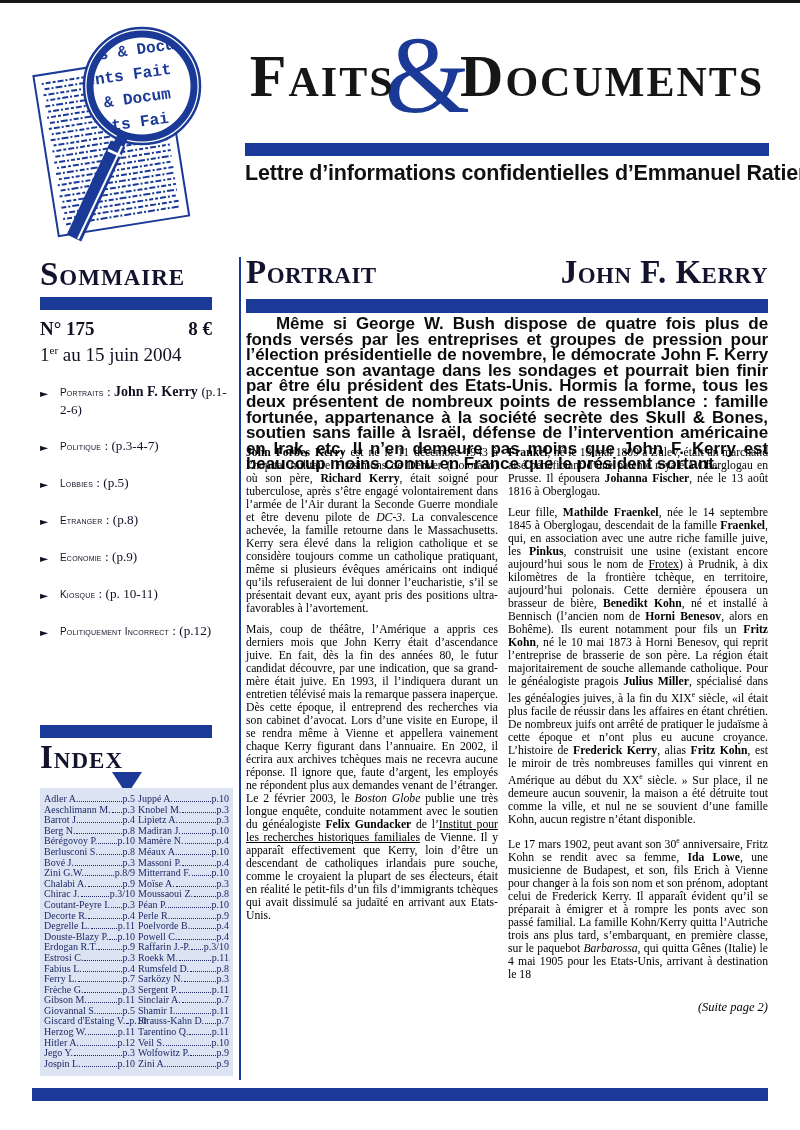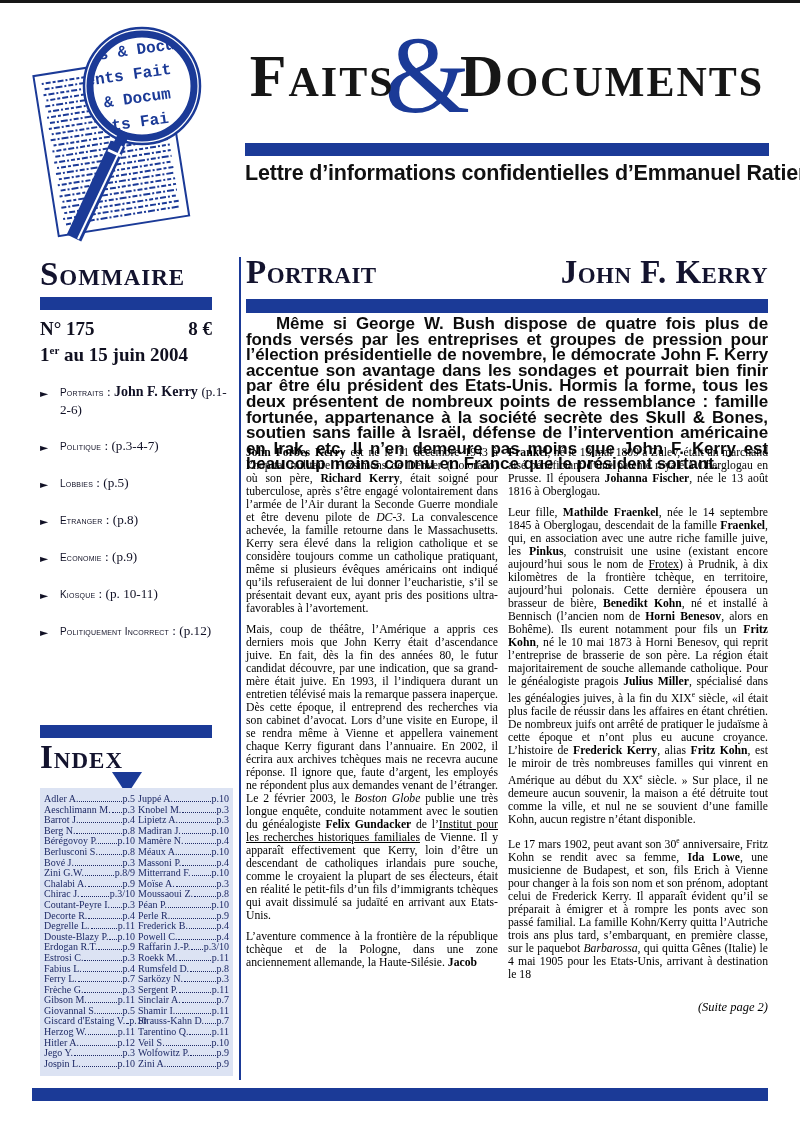--- a/index.html
+++ b/index.html
@@ -48,21 +48,21 @@
   .sec-title{
     margin:0;font-family:"Liberation Serif",serif;font-weight:700;font-size:33px;line-height:1;
     font-variant:small-caps;letter-spacing:1px;color:var(--ink);
   }
   .som-title{position:absolute;top:258px;left:0;}
   .som-bar{position:absolute;top:297px;left:0;width:172px;height:13px;background:var(--navy);}
   .issue-row{
     position:absolute;top:318px;left:0;width:172px;display:flex;justify-content:space-between;
     font-weight:700;font-size:19px;color:#101020;gap:28px;
   }
-  .issue-date{position:absolute;top:344px;left:0;font-weight:700;font-size:19px;color:#101020;}
+  .issue-date{position:absolute;top:344px;left:0;font-weight:400;font-size:19px;color:#101020;}
   .issue-date sup{font-size:11px;}
   .som-list{position:absolute;top:383px;left:0;width:196px;}
   .som-item{
     position:relative;padding-left:20px;margin-bottom:19px;
     font-size:13.2px;line-height:17px;color:#101025;
   }
   .som-arrow{
     position:absolute;left:0;top:2px;font-family:"DejaVu Sans",sans-serif;
     font-size:10.5px;color:#101025;
   }
@@ -398,21 +398,21 @@
             <span class="idx-name">Péan P.</span>
             <span class="idx-leader"></span>
             <span class="idx-page">p.10</span>
           </div>
           <div class="idx-row">
             <span class="idx-name">Perle R.</span>
             <span class="idx-leader"></span>
             <span class="idx-page">p.9</span>
           </div>
           <div class="idx-row">
-            <span class="idx-name">Frederick B.</span>
+            <span class="idx-name">Poelvorde B.</span>
             <span class="idx-leader"></span>
             <span class="idx-page">p.4</span>
           </div>
           <div class="idx-row">
             <span class="idx-name">Powell C.</span>
             <span class="idx-leader"></span>
             <span class="idx-page">p.4</span>
           </div>
           <div class="idx-row">
             <span class="idx-name">Raffarin J.-P.</span>
@@ -484,21 +484,20 @@
     <div class="main-head">
       <h1 class="sec-title">Portrait</h1>
       <h1 class="sec-title">John F. Kerry</h1>
     </div>
     <div class="main-bar"></div>
     <p class="intro">Même si George W. Bush dispose de quatre fois plus de fonds versés par les entreprises et groupes de pression pour l’élection présidentielle de novembre, le démocrate John F. Kerry accentue son avantage dans les sondages et pourrait bien finir par être élu président des Etats-Unis. Hormis la forme, tous les deux présentent de nombreux points de ressemblance : famille fortunée, appartenance à la société secrète des Skull &amp; Bones, soutien sans faille à Israël, défense de l’intervention américaine en Irak, etc. Il n’en demeure pas moins que John F. Kerry est beaucoup moins connu en France que le président sortant.</p>
     <div class="cols">
       <div class="col col-left">
           <p class="body-p"><b>John Forbes Kerry</b> est né le 11 décembre 1943 à l’hôpital militaire Fitzsimons de Denver (Colorado) où son père, <b>Richard Kerry</b>, était soigné pour tuberculose, après s’être engagé volontairement dans l’armée de l’Air durant la Seconde Guerre mondiale et être devenu pilote de <i>DC-3</i>. La convalescence achevée, la famille retourne dans le Massachusetts. Kerry sera élevé dans la religion catholique et se considère toujours comme un catholique pratiquant, même si plusieurs évêques américains ont indiqué qu’ils refuseraient de lui donner l’eucharistie, s’il se présentait devant eux, ayant pris des positions ultra-favorables à l’avortement.</p>
           <p class="body-p">Mais, coup de théâtre, l’Amérique a appris ces derniers mois que John Kerry était d’ascendance juive. En fait, dès la fin des années 80, le futur candidat découvre, par une indication, que sa grand-mère était juive. En 1993, il l’indiquera durant un entretien télévisé mais la remarque passera inaperçue. Dès cette époque, il entreprend des recherches via son cabinet d’avocat. Lors d’une visite en Europe, il se rendra même à Vienne et appellera vainement chaque Kerry figurant dans l’annuaire. En 2002, il écrira aux archives tchèques mais ne recevra aucune réponse. Il ignore que, faute d’argent, les employés ne répondent plus aux demandes venant de l’étranger. Le 2 février 2003, le <i>Boston Globe</i> publie une très longue enquête, conduite notamment avec le soutien du généalogiste <b>Felix Gundacker</b> de l’<u>Institut pour les recherches historiques familiales</u> de Vienne. Il y apparaît effectivement que Kerry, loin d’être un descendant de catholiques irlandais pure souche, comme le croyaient la plupart de ses électeurs, était en réalité le petit-fils d’un fils d’immigrants tchèques qui avait dissimulé sa judaïté en arrivant aux Etats-Unis.</p>
-          <p class="body-p">L’aventure commence à la frontière de la république tchèque et de la Pologne, dans une zone anciennement allemande, la Haute-Silésie. <b>Jacob</b></p>
         </div>
       <div class="col col-right">
           <p class="body-p"><b>Frankel</b>, né le 13 mai 1809 à Zulev, était un marchand aisé bénéficiant d’une patente royale à Oberglogau en Prusse. Il épousera <b>Johanna Fischer</b>, née le 13 août 1816 à Oberglogau.</p>
           <p class="body-p">Leur fille, <b>Mathilde Fraenkel</b>, née le 14 septembre 1845 à Oberglogau, descendait de la famille <b>Fraenkel</b>, qui, en association avec une autre riche famille juive, les <b>Pinkus</b>, construisit une usine (existant encore aujourd’hui sous le nom de <u>Frotex</u>) à Prudnik, à dix kilomètres de la frontière tchèque, en territoire, aujourd’hui polonais. Cette dernière épousera un brasseur de bière, <b>Benedikt Kohn</b>, né et installé à Bennisch (l’ancien nom de <b>Horni Benesov</b>, alors en Bohême). Ils eurent notamment pour fils un <b>Fritz Kohn</b>, né le 10 mai 1873 à Horni Benesov, qui reprit l’entreprise de brasserie de son père. La région était majoritairement de souche allemande catholique. Pour le généalogiste pragois <b>Julius Miller</b>, spécialisé dans les généalogies juives, à la fin du XIX<sup>e</sup> siècle, «il était plus facile de réussir dans les affaires en étant chrétien. De nombreux juifs ont arrêté de pratiquer le judaïsme à cette époque et n’ont plus eu aucune croyance. L’histoire de <b>Frederick Kerry</b>, alias <b>Fritz Kohn</b>, est le miroir de très nombreuses familles qui vinrent en Amérique au début du XX<sup>e</sup> siècle. » Sur place, il ne demeure aucun souvenir, la maison a été détruite tout comme la ville, et nul ne se souvient d’une famille Kohn, aucun registre n’étant disponible.</p>
           <p class="body-p">Le 17 mars 1902, peut avant son 30<sup>e</sup> anniversaire, Fritz Kohn se rendit avec sa femme, <b>Ida Lowe</b>, une musicienne de Budapest, et son, fils Erich à Vienne pour changer à la fois son nom et son prénom, adoptant celui de Frederick Kerry. Il apparaît évident qu’il se préparait à émigrer et à rompre les ponts avec son passé familial. La famille Kohn/Kerry quitta l’Autriche trois ans plus tard, s’embarquant, en première classe, sur le paquebot <i>Barbarossa</i>, qui quitta Gênes (Italie) le 4 mai 1905 pour les Etats-Unis, arrivant à destination le 18</p>
           <div class="continuation">(Suite page 2)</div>
         </div>
     </div>
   </div>
 

